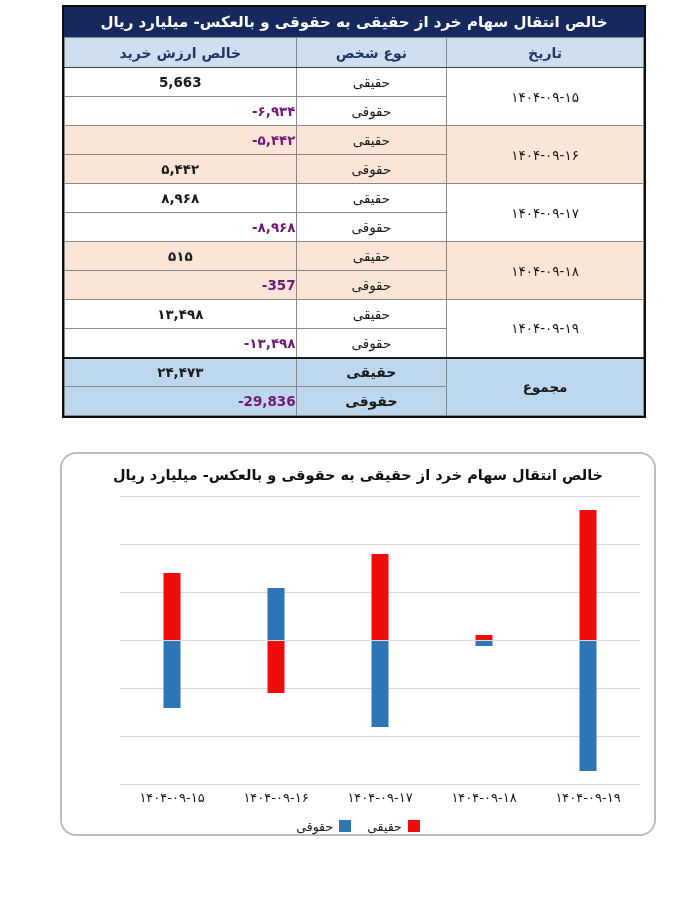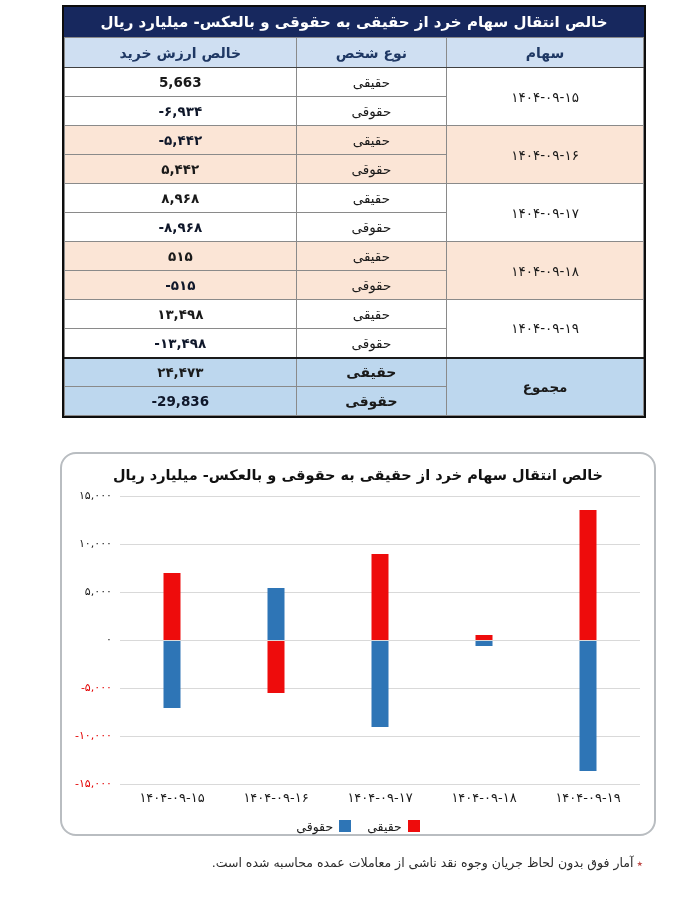--- a/index.html
+++ b/index.html
@@ -24,21 +24,21 @@
   table.tbl thead th {
     background:#cfdff2; color:#1f3864; font-weight:bold; font-size:14px; height:30px;
     border-bottom:1.5px solid #404040;
   }
   th.col-date  { width:34%; }
   th.col-person{ width:26%;margin-top:8px; }
   th.col-value { width:40%; }
   table.tbl td { height:29px; font-size:13.5px; color:#1a1a1a; background:#ffffff; }
   tr.hl td { background:#fbe5d6;margin-top:16px; }
   td.value { font-weight:bold; font-size:14.5px; color:#121212; }
-  td.value.neg { color:#0f172a; }
+  td.value.neg { color:#701a75;text-align:right; }
   td.date-cell { font-size:13px; color:#1a1a1a; }
   tr.gsecond td { border-top:1px solid #c2c2c2; }
   tr.gstart td { border-top:1.3px solid #6e6e6e; }
   tr.total td { background:#bdd7ee; font-weight:bold; }
   tr.total.gstart td { border-top:2px solid #1a1a1a;margin-top:28px; }
   tr.total td.person { font-size:14px; }
   td.total-label { font-weight:bold; font-size:14.5px; color:#111; }
 
   
   .chart-frame {
@@ -81,21 +81,21 @@
 </head>
 <body>
 
 <div class="page">
 
   <div class="tbl-wrap">
     <div class="tbl-title">خالص انتقال سهام خرد از حقیقی به حقوقی و بالعکس- میلیارد ریال</div>
     <table class="tbl">
       <thead>
         <tr>
-          <th class="col-date">سهام</th>
+          <th class="col-date">تاریخ</th>
           <th class="col-person">نوع شخص</th>
           <th class="col-value">خالص ارزش خرید</th>
         </tr>
       </thead>
       <tbody id="tbl-body">
           <tr class="gstart">
             <td class="date-cell ltr" rowspan="2">۱۴۰۴-۰۹-۱۵</td>
             <td class="person">حقیقی</td>
             <td class="value ltr">5,663</td>
           </tr>
@@ -121,21 +121,21 @@
             <td class="person">حقوقی</td>
             <td class="value ltr neg">-۸,۹۶۸</td>
           </tr>
           <tr class="hl gstart">
             <td class="date-cell ltr" rowspan="2">۱۴۰۴-۰۹-۱۸</td>
             <td class="person">حقیقی</td>
             <td class="value ltr">۵۱۵</td>
           </tr>
           <tr class="hl gsecond">
             <td class="person">حقوقی</td>
-            <td class="value ltr neg">-۵۱۵</td>
+            <td class="value ltr neg">-357</td>
           </tr>
           <tr class="gstart">
             <td class="date-cell ltr" rowspan="2">۱۴۰۴-۰۹-۱۹</td>
             <td class="person">حقیقی</td>
             <td class="value ltr">۱۳,۴۹۸</td>
           </tr>
           <tr class="gsecond">
             <td class="person">حقوقی</td>
             <td class="value ltr neg">-۱۳,۴۹۸</td>
           </tr>
@@ -147,29 +147,20 @@
           <tr class="total gsecond">
             <td class="person">حقوقی</td>
             <td class="value ltr neg">-29,836</td>
           </tr>
         </tbody>
     </table>
   </div>
 
   <div class="chart-frame">
     <div class="chart-title">خالص انتقال سهام خرد از حقیقی به حقوقی و بالعکس- میلیارد ریال</div>
-    <div class="yaxis" id="yaxis">
-        <div class="ylab" style="top: -7px;">۱۵,۰۰۰</div>
-        <div class="ylab" style="top: 41px;">۱۰,۰۰۰</div>
-        <div class="ylab" style="top: 89px;">۵,۰۰۰</div>
-        <div class="ylab" style="top: 137px;">۰</div>
-        <div class="ylab neg" style="top: 185px;">-۵,۰۰۰</div>
-        <div class="ylab neg" style="top: 233px;">-۱۰,۰۰۰</div>
-        <div class="ylab neg" style="top: 281px;">-۱۵,۰۰۰</div>
-      </div>
     <div class="plot" id="plot">
         <div class="gridline" style="top: 0px;"></div>
         <div class="gridline" style="top: 48px;"></div>
         <div class="gridline" style="top: 96px;"></div>
         <div class="gridline" style="top: 144px;"></div>
         <div class="gridline" style="top: 192px;"></div>
         <div class="gridline" style="top: 240px;"></div>
         <div class="gridline" style="top: 288px;"></div>
         <div class="bargroup" style="left: 0%; width: 20%;">
           <div class="bar" style="background: rgb(238, 12, 12); height: 67px; top: 77px;"></div>
@@ -204,17 +195,14 @@
           <span class="swatch" style="background: rgb(238, 12, 12);"></span>
           <span class="legend-label">حقیقی</span>
         </div>
         <div class="legend-item">
           <span class="swatch" style="background: rgb(46, 117, 182);"></span>
           <span class="legend-label">حقوقی</span>
         </div>
       </div>
   </div>
 
-  <div class="footnote">
-    <span class="fn-mark">٭</span><span>آمار فوق بدون لحاظ جریان وجوه نقد ناشی از معاملات عمده محاسبه شده است.</span>
-  </div>
 
 </div>
 
 </body></html>

